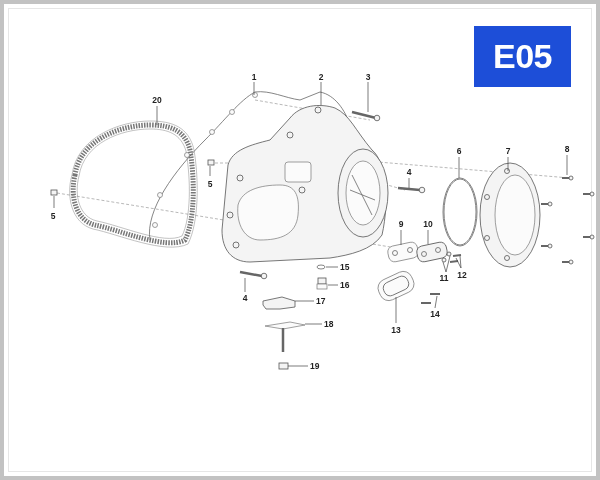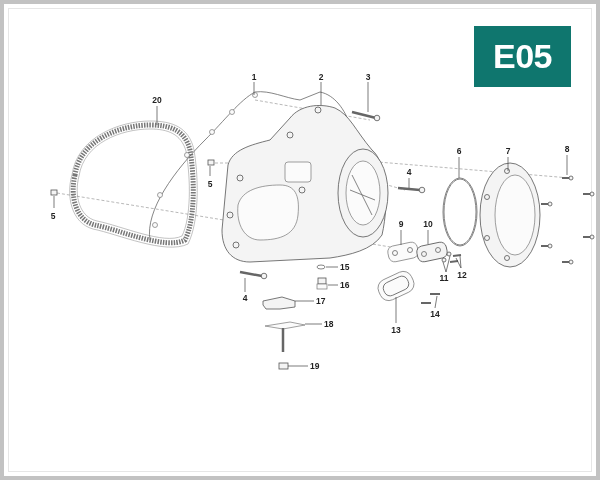--- a/index.html
+++ b/index.html
@@ -7,21 +7,21 @@
     .frame {
       position: absolute; left: 0; top: 0; width: 600px; height: 480px;
       box-sizing: border-box; border: 4px solid #c2c2c2; background: #ffffff;
     }
     .frame-inner {
       position: absolute; left: 4px; top: 4px; right: 4px; bottom: 4px;
       border: 1px solid #e6e6e6; box-sizing: border-box;
     }
     .badge {
       position: absolute; left: 474px; top: 26px; width: 97px; height: 61px;
-      background: #0f766e; color: #ffffff; font-weight: bold; font-size: 34px;
+      background: #1d4ed8; color: #ffffff; font-weight: bold; font-size: 34px;
       display: flex; align-items: center; justify-content: center; letter-spacing: -0.5px;
     }
     svg.diagram { position: absolute; left: 0; top: 0; }
     .callout { font-family: "Liberation Sans", sans-serif; font-size: 8.5px; font-weight: bold; fill: #222; }
     .lead { stroke: #444; stroke-width: 0.7; fill: none; }
     .dash { stroke: #888; stroke-width: 0.6; stroke-dasharray: 3 2; fill: none; }
     .part { fill: #f4f4f4; stroke: #555; stroke-width: 0.8; }
     .part-light { fill: #fbfbfb; stroke: #777; stroke-width: 0.7; }
     .line { fill: none; stroke: #666; stroke-width: 0.8; }
     .chain { fill: none; stroke: #777; stroke-width: 5; stroke-dasharray: 1.5 1.2; }

